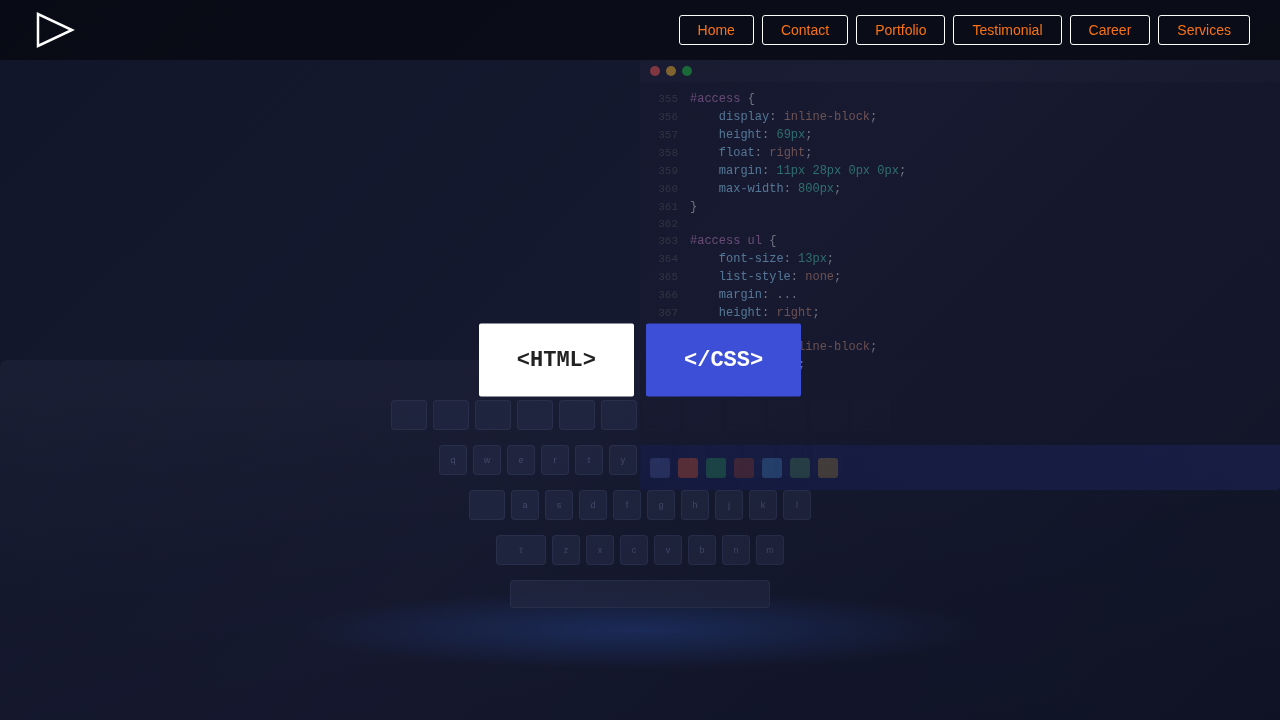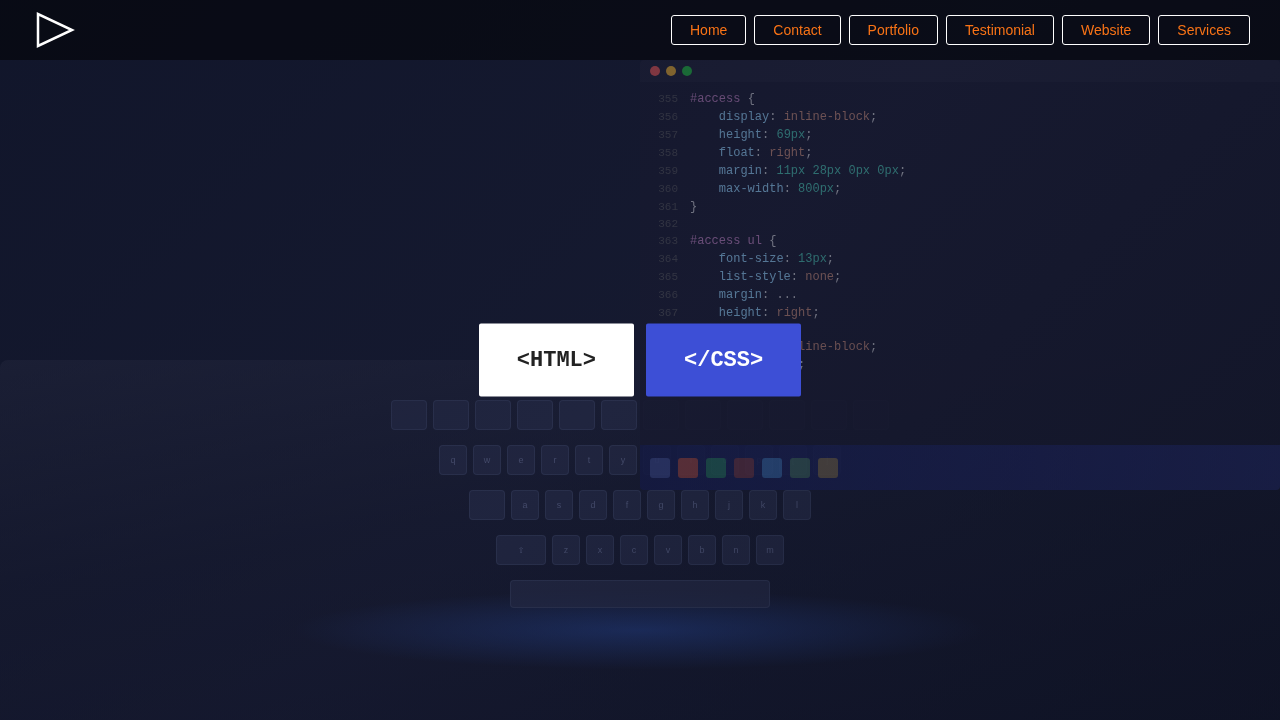--- a/index.html
+++ b/index.html
@@ -367,21 +367,21 @@
       <svg width="50" height="36" viewBox="0 0 50 36">
         <polygon points="8,2 8,34 42,18" fill="none" stroke="white" stroke-width="2.5"></polygon>
         <line x1="8" y1="18" x2="42" y2="18" stroke="none"></line>
       </svg>
     </div>
     <div class="nav-links">
       <button class="nav-btn">Home</button>
       <button class="nav-btn">Contact</button>
       <button class="nav-btn">Portfolio</button>
       <button class="nav-btn">Testimonial</button>
-      <button class="nav-btn">Website</button>
+      <button class="nav-btn">Career</button>
       <button class="nav-btn">Services</button>
     </div>
   </nav>
 
   <div class="hero-content">
     <div class="hero-buttons">
       <button class="btn-html">&lt;HTML&gt;</button>
       <button class="btn-css">&lt;/CSS&gt;</button>
     </div>
   </div>

